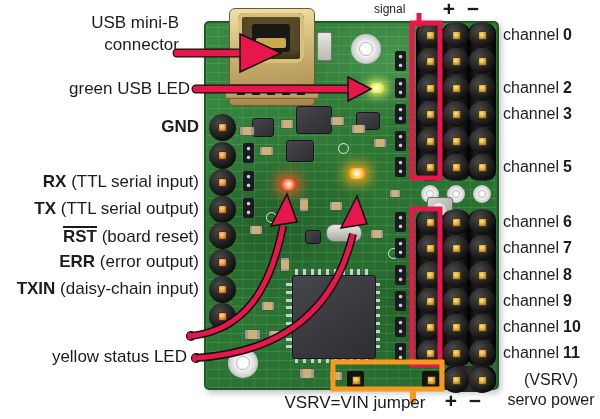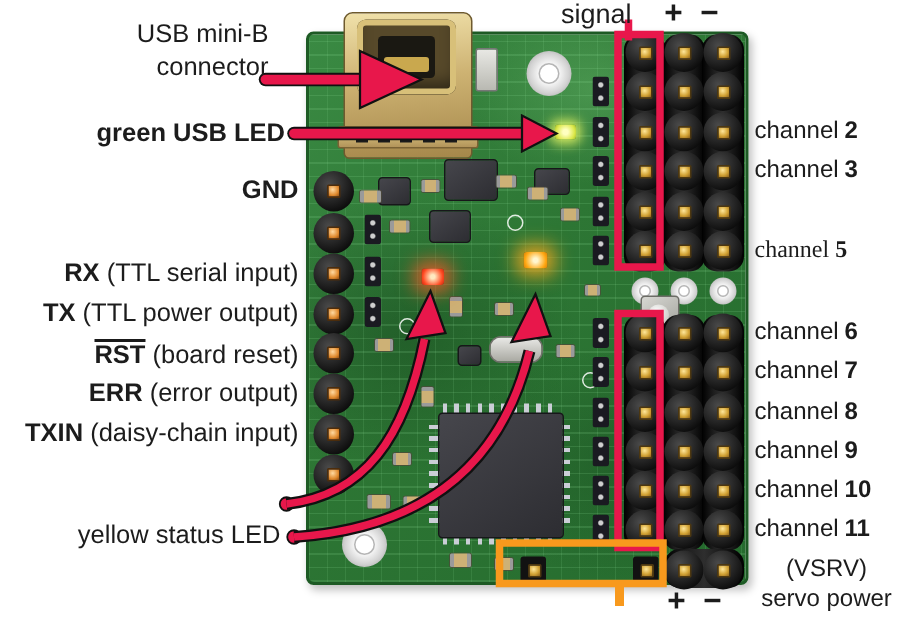--- a/index.html
+++ b/index.html
@@ -269,46 +269,48 @@
 
     <rect x="333" y="362" width="109" height="27" fill="none" stroke="#f8991d" stroke-width="5"></rect>
     <path d="M413,389 V404" stroke="#f8991d" stroke-width="6"></path>
   </svg>
 
   <div id="labels">
     <div class="lab" style="right:421px;top:12px;text-align:right;line-height:22px;">
       <div>USB mini-B</div>
       <div>connector</div>
     </div>
-    <div class="lab" style="right:410px;top:80px;font-weight:bold;">green USB LED</div>
+    <div class="lab" style="right:410px;top:80px;">green USB LED</div>
 
     <div class="pinlab" style="top:118px;"><span class="pname">GND</span><span></span></div>
     <div class="pinlab" style="top:173px;"><span class="pname">RX</span><span> (TTL serial input)</span></div>
-    <div class="pinlab" style="top:200px;"><span class="pname">TX</span><span> (TTL power output)</span></div>
+    <div class="pinlab" style="top:200px;"><span class="pname">TX</span><span> (TTL serial output)</span></div>
     <div class="pinlab" style="top:226px;"><span class="pname ovl">RST</span><span> (board reset)</span></div>
     <div class="pinlab" style="top:253px;"><span class="pname">ERR</span><span> (error output)</span></div>
     <div class="pinlab" style="top:280px;"><span class="pname">TXIN</span><span> (daisy-chain input)</span></div>
 
     <div class="lab" style="right:413px;top:348px;">yellow status LED</div>
 
-    <div class="lab" style="left:374px;top:0px;font-size:18px;">signal</div>
+    <div class="lab" style="left:374px;top:0px;font-size:12px;">signal</div>
     <div class="pm" style="left:438px;top:-1px;">+</div>
     <div class="pm" style="left:462px;top:-1px;">−</div>
 
+    <div class="ch" style="top:26px;"><span>channel</span><span class="num">0</span></div>
     <div class="ch" style="top:79px;"><span>channel</span><span class="num">2</span></div>
     <div class="ch" style="top:105px;"><span>channel</span><span class="num">3</span></div>
-    <div class="ch" style="top:158px;font-family:Liberation Serif, serif;"><span>channel</span><span class="num">5</span></div>
+    <div class="ch" style="top:158px;"><span>channel</span><span class="num">5</span></div>
     <div class="ch" style="top:213px;"><span>channel</span><span class="num">6</span></div>
     <div class="ch" style="top:239px;text-align:right;"><span>channel</span><span class="num">7</span></div>
     <div class="ch" style="top:266px;"><span>channel</span><span class="num">8</span></div>
     <div class="ch" style="top:292px;"><span>channel</span><span class="num">9</span></div>
     <div class="ch" style="top:318px;"><span>channel</span><span class="num">10</span></div>
     <div class="ch" style="top:344px;"><span>channel</span><span class="num">11</span></div>
 
     <div class="lab" style="left:501px;top:370px;width:100px;text-align:center;font-size:16px;line-height:20px;">
       <div>(VSRV)</div>
       <div>servo power</div>
     </div>
 
+    <div class="lab" style="left:272px;top:394px;width:166px;text-align:center;">VSRV=VIN jumper</div>
     <div class="pm" style="left:440px;top:391px;">+</div>
     <div class="pm" style="left:464px;top:391px;">−</div>
   </div>
 </div>
 
 </body></html>

